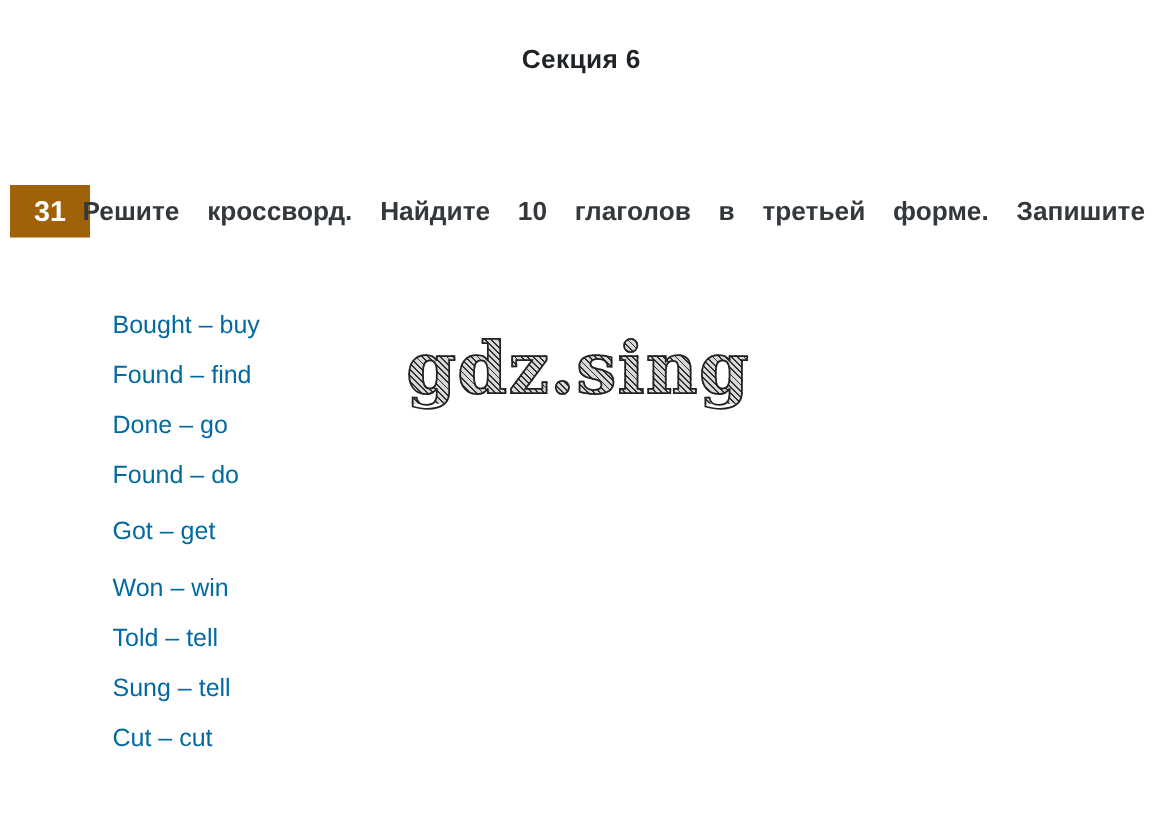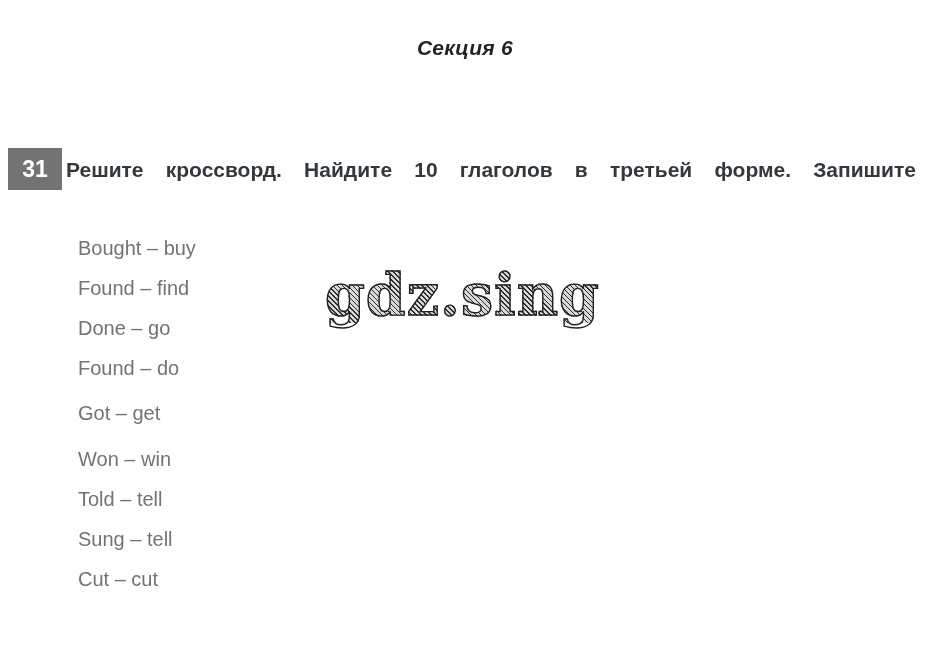--- a/index.html
+++ b/index.html
@@ -21,31 +21,30 @@
     position: absolute;
     top: 36px;
     left: 0;
     width: 930px;
     margin: 0;
     text-align: center;
     font-size: 21px;
     font-weight: bold;
     color: #1f2328;
     letter-spacing: 0.3px;
-    font-style: italic;
   }
 
   
   .badge {
     position: absolute;
     left: 8px;
     top: 148px;
-    width: 54px;
+    width: 64px;
     height: 42px;
-    background: #737373;
+    background: #a16207;
     color: #ffffff;
     font-size: 23px;
     font-weight: bold;
     display: flex;
     align-items: center;
     justify-content: center;
   }
 
   
   .instruction {
@@ -62,25 +61,25 @@
   .iline.just {
     text-align: justify;
     text-align-last: justify;
   }
 
   
   .answers {
     position: absolute;
     left: 78px;
     top: 228px;
-    margin: 0;
+    margin: 12px;
     padding: 0;
     list-style: none;
     font-size: 20px;
-    color: #737373;
+    color: #0369a1;
     line-height: 40px;
   }
   .answers li { white-space: nowrap; }
   .answers li:nth-child(5) { margin-top: 5px; }
   .answers li:nth-child(6) { margin-top: 6px; }
 
   
   .watermark {
     position: absolute;
     left: 325px;

